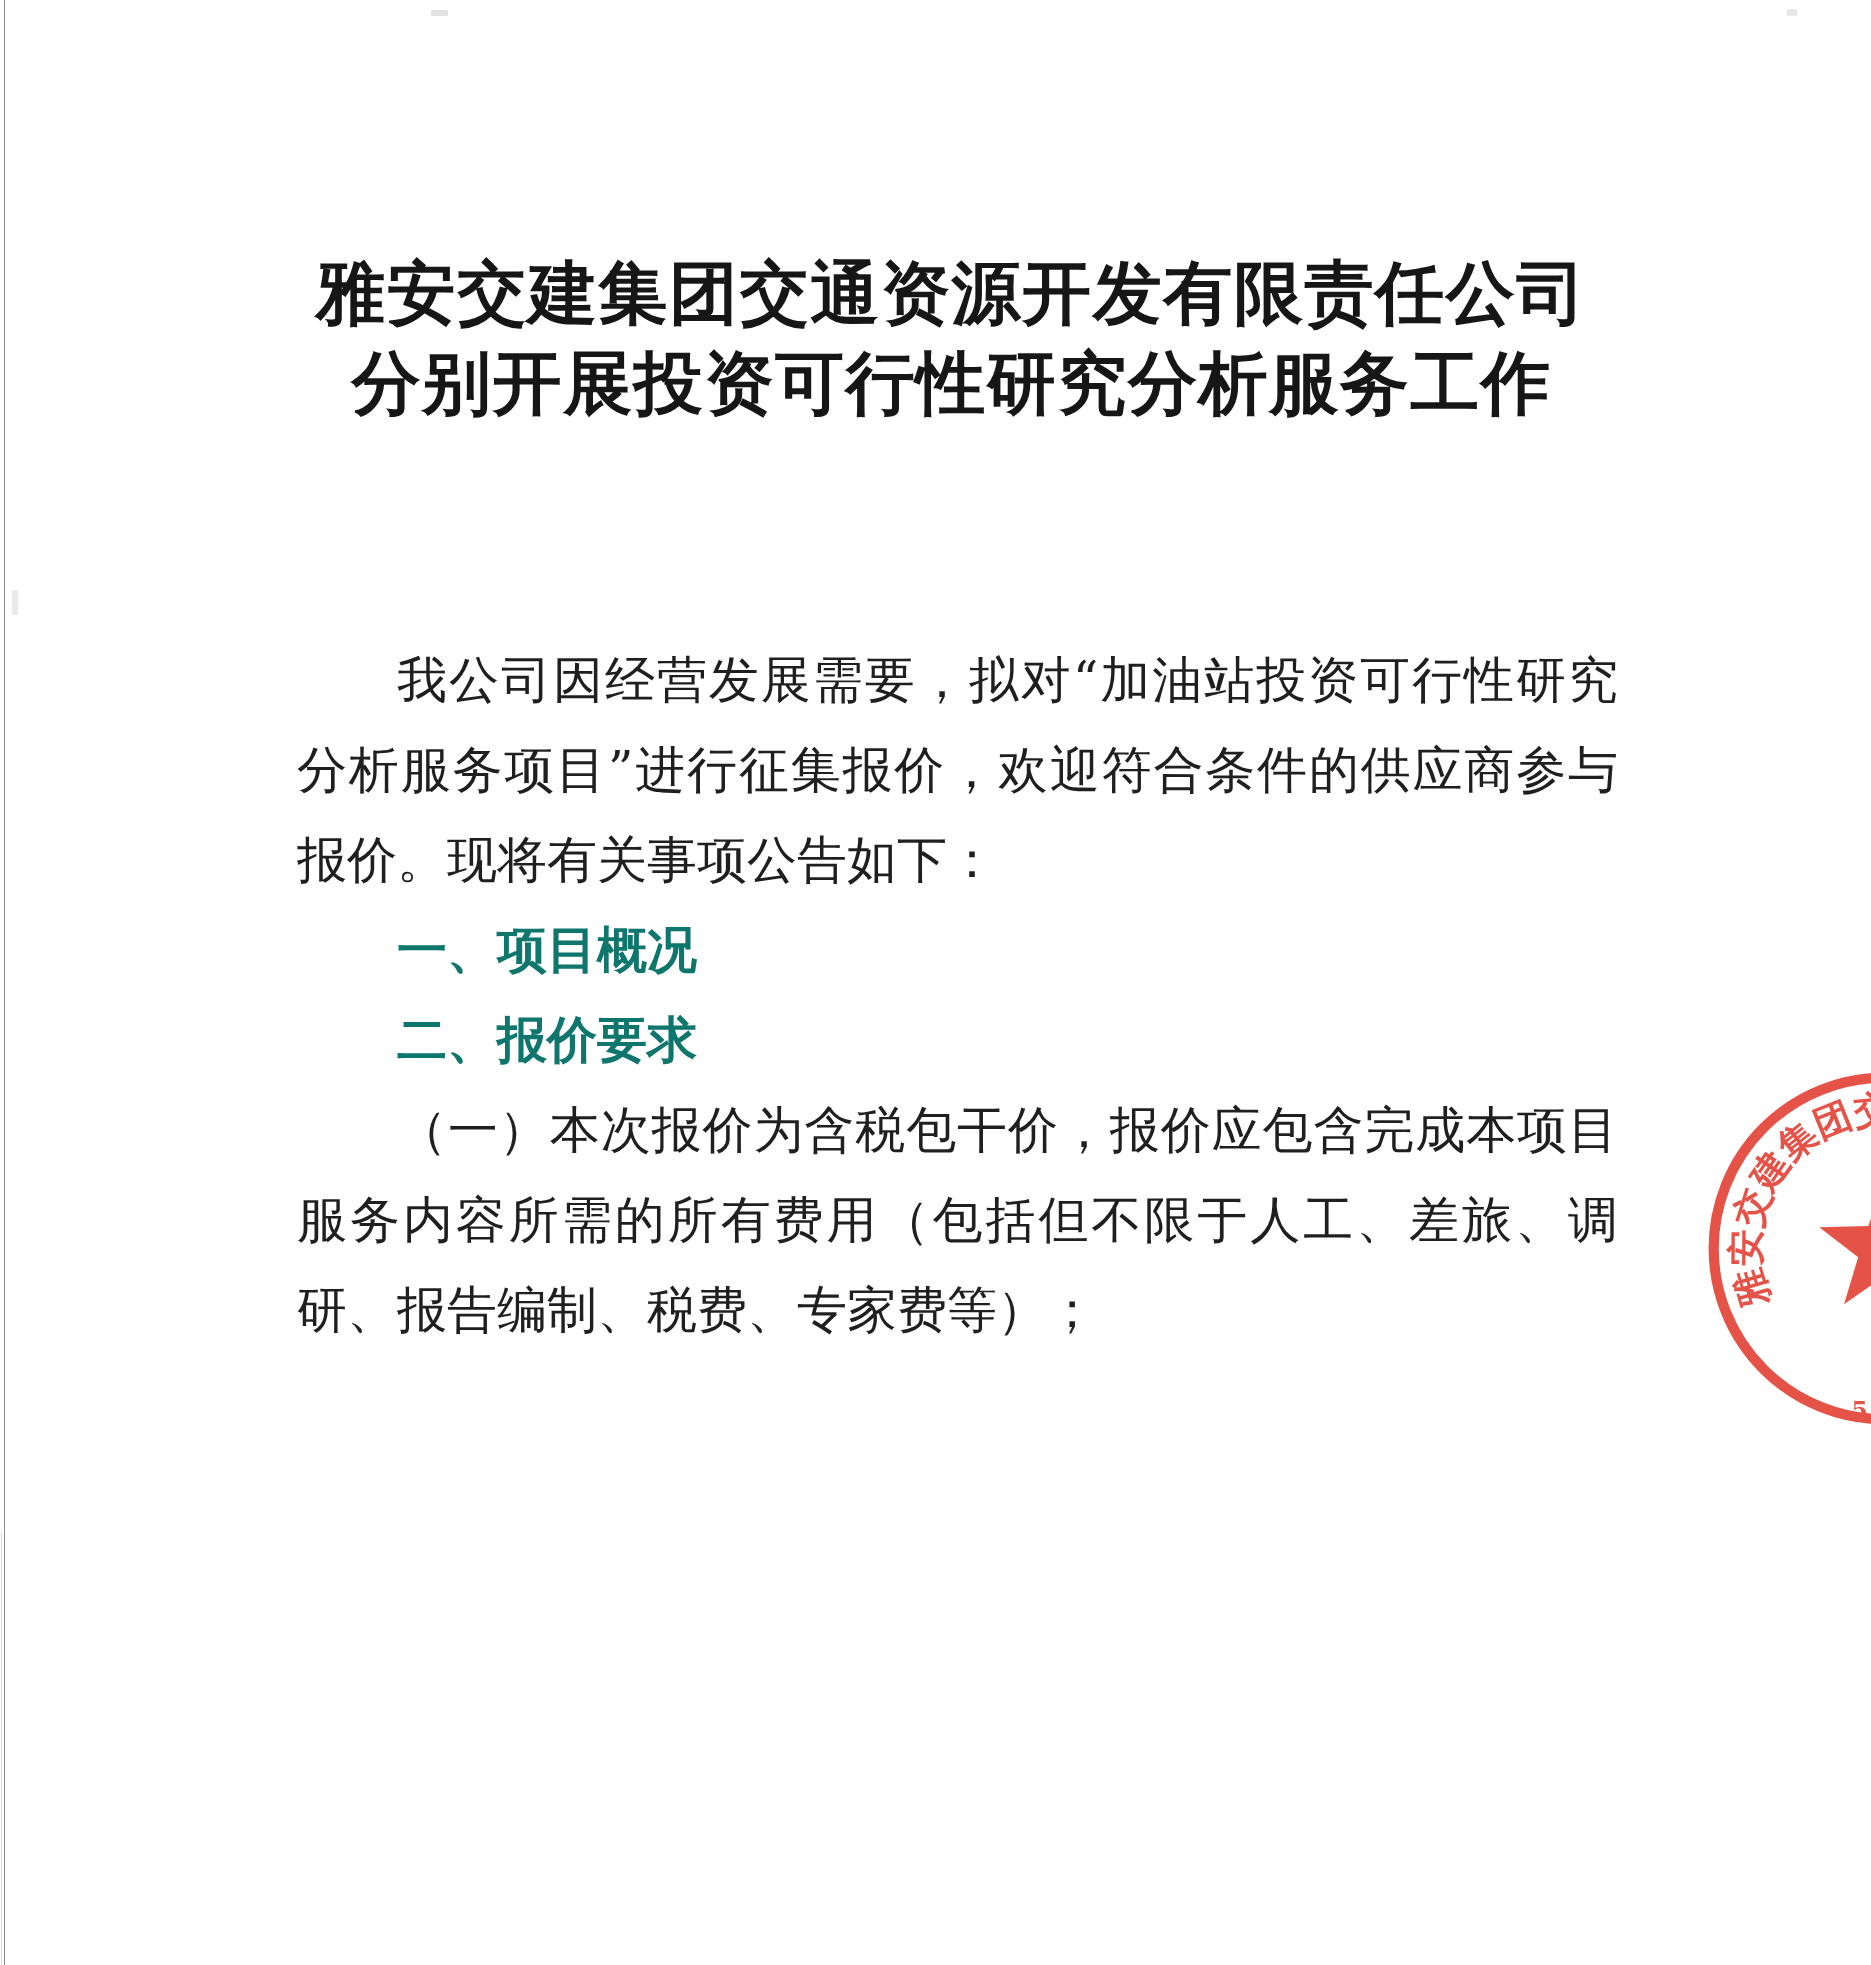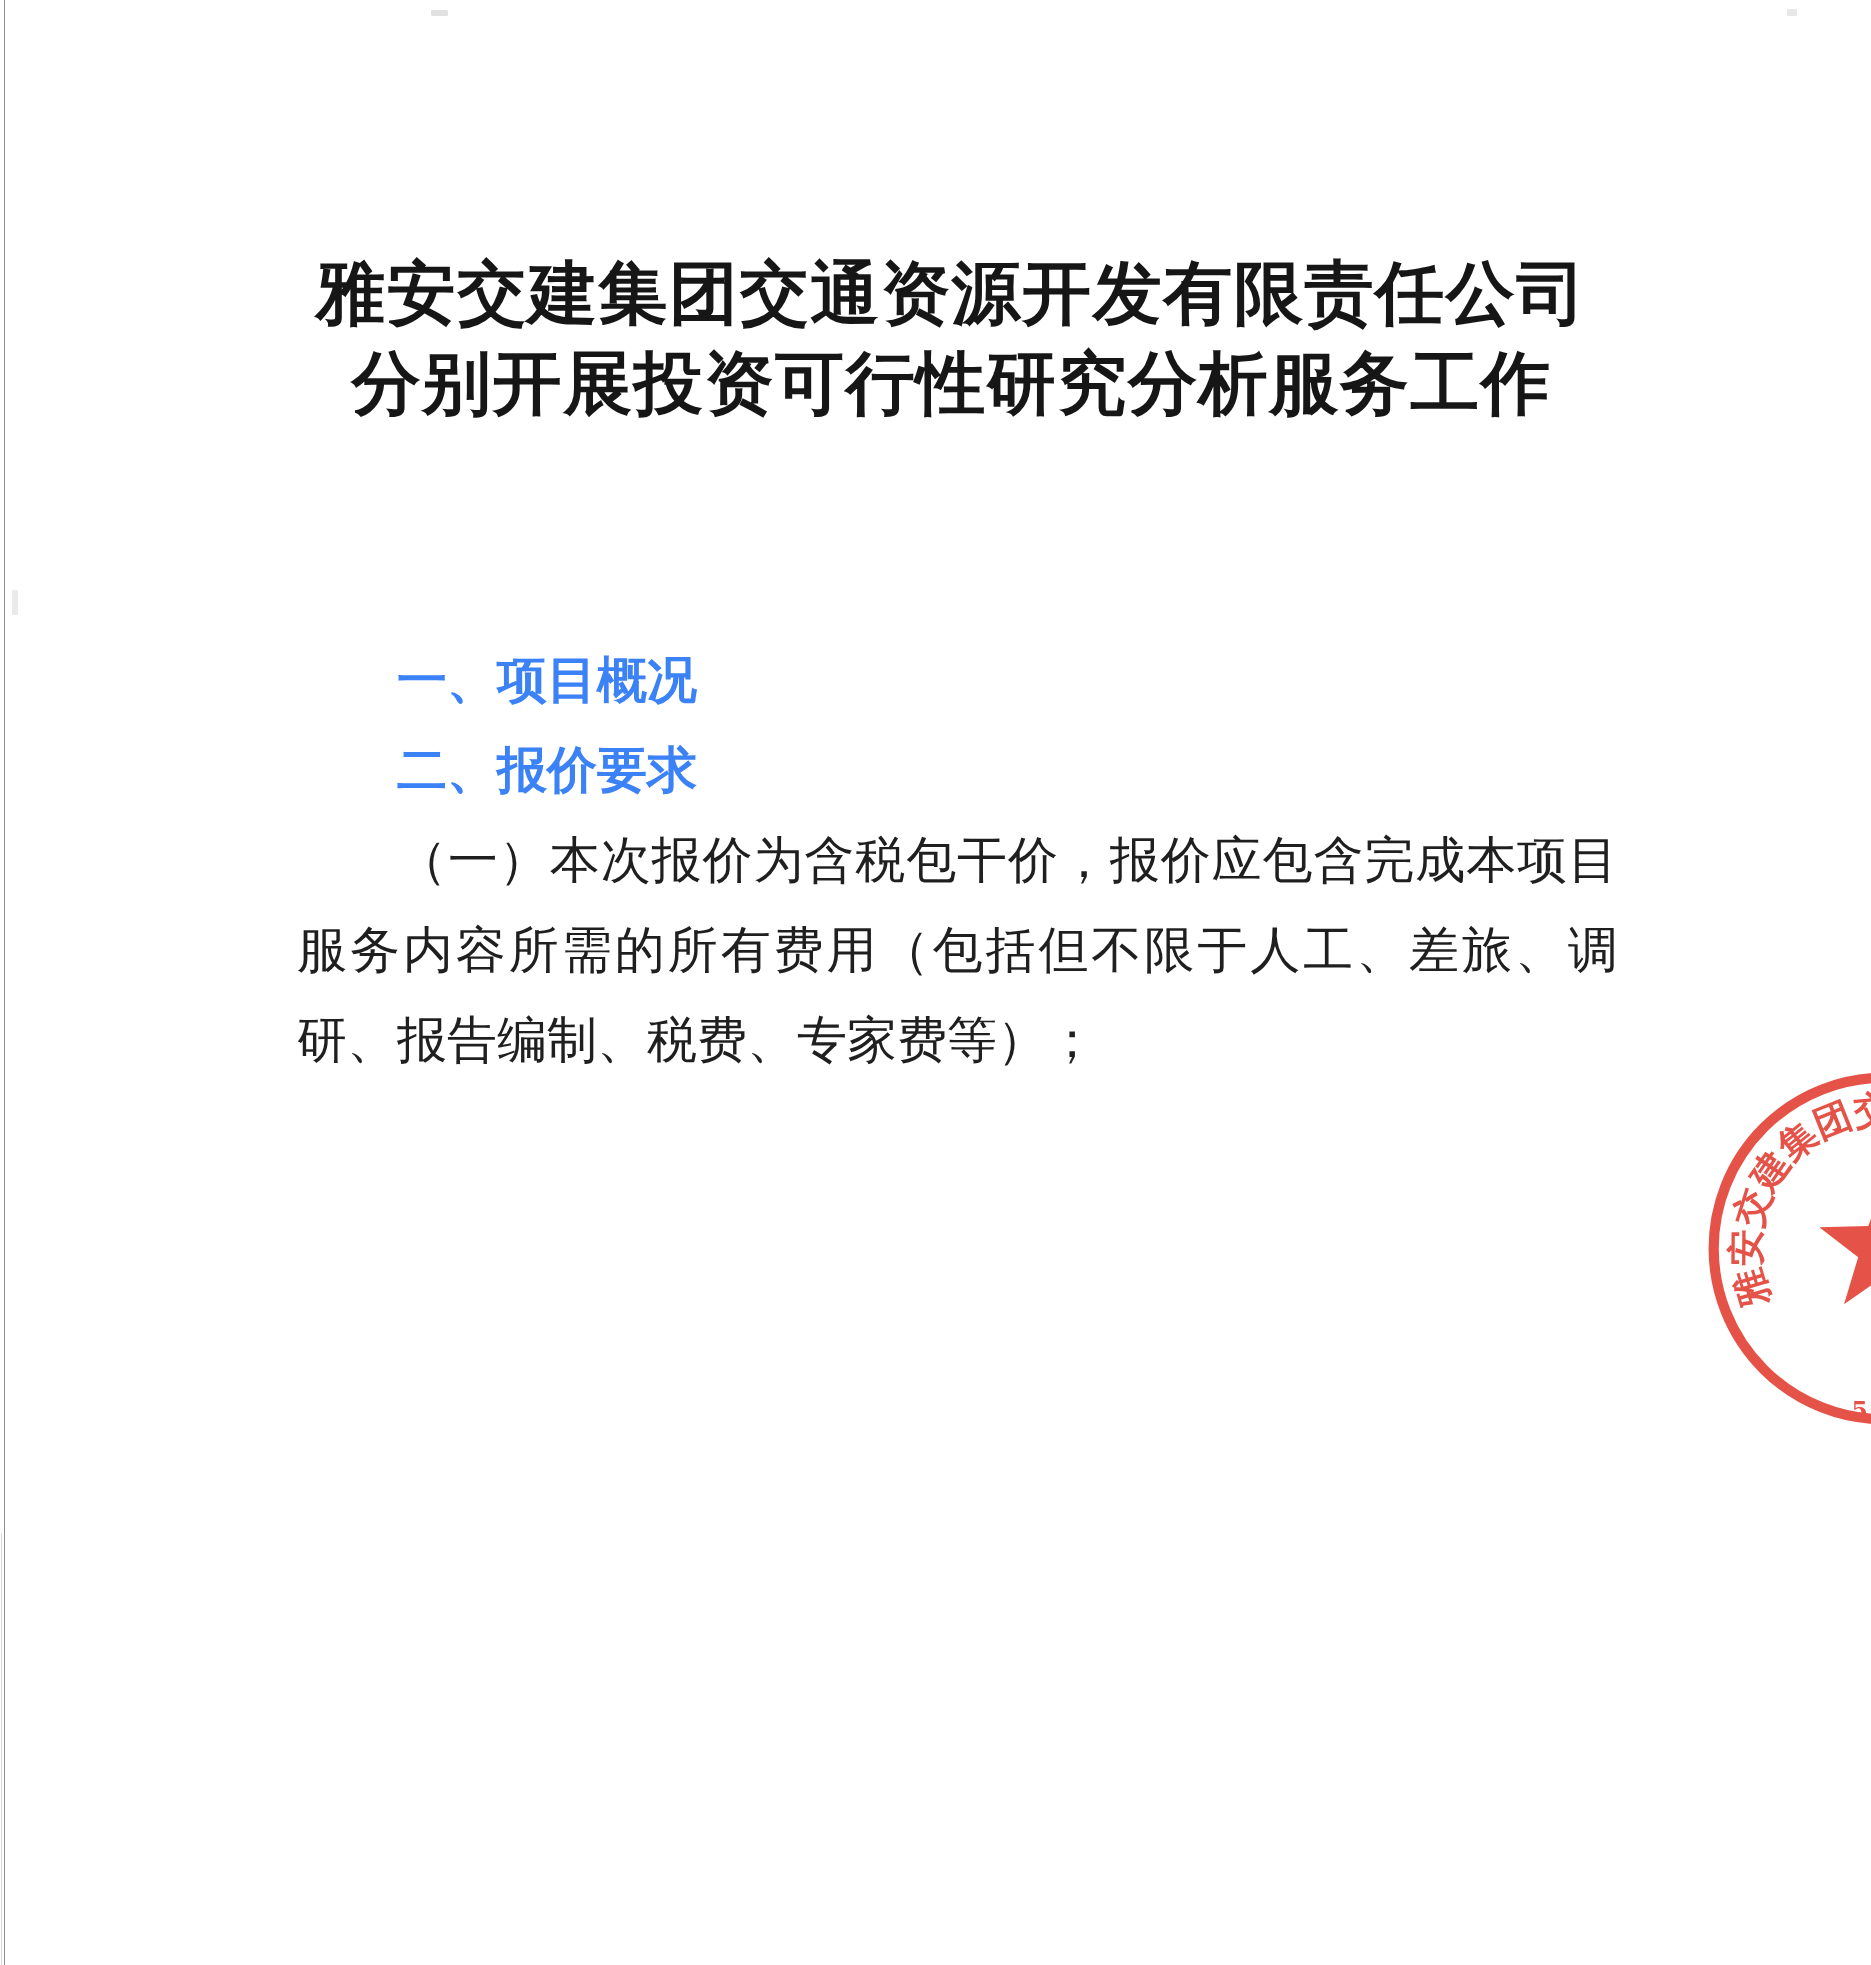--- a/index.html
+++ b/index.html
@@ -43,21 +43,21 @@
     left: 297px; top: 635px; width: 1321px;
     font-size: 50px;
     line-height: 90px;
     text-align: justify;
   }
   .doc-body p { margin: 0; text-indent: 2em; }
   .doc-body p.heading {
     font-family: "DejaVu Sans", "Liberation Sans", sans-serif;
     font-weight: 700;
     text-align: left;
-    color: #3b82f6;
+    color: #0f766e;
   }
 
   
   .stamp {
     position: absolute;
     left: 1707px; top: 1071px;
     width: 355px; height: 355px;
     opacity: 0.88;
     mix-blend-mode: multiply;
   }
@@ -71,20 +71,21 @@
 <div class="speck s1"></div>
 <div class="speck s2"></div>
 <div class="speck s3"></div>
 
 <div class="doc-title">
   <div>雅安交建集团交通资源开发有限责任公司</div>
   <div>分别开展投资可行性研究分析服务工作</div>
 </div>
 
 <div class="doc-body">
+    <p><span>我公司因经营发展需要，拟对“加油站投资可行性研究分析服务项目”进行征集报价，欢迎符合条件的供应商参与报价。现将有关事项公告如下：</span></p>
     <p class="heading"><span>一、项目概况</span></p>
     <p class="heading"><span>二、报价要求</span></p>
     <p><span>（一）本次报价为含税包干价，报价应包含完成本项目服务内容所需的所有费用（包括但不限于人工、差旅、调研、报告编制、税费、专家费等）；</span></p>
   </div>
 
 <svg class="stamp" viewBox="0 0 904 904" width="355" height="355" xmlns="http://www.w3.org/2000/svg">
   <circle cx="452" cy="452" r="435" fill="none" stroke-width="26" stroke="#e23b2e"></circle>
   <path id="sealTextPath" d="M 162,587 A 320,320 0 1 1 742,587" fill="none"></path>
   <text font-size="96" fill="#e23b2e">
     <textPath href="#sealTextPath" startOffset="0" textLength="1700" lengthAdjust="spacingAndGlyphs">雅安交建集团交通资源开发有限责任公司</textPath>

